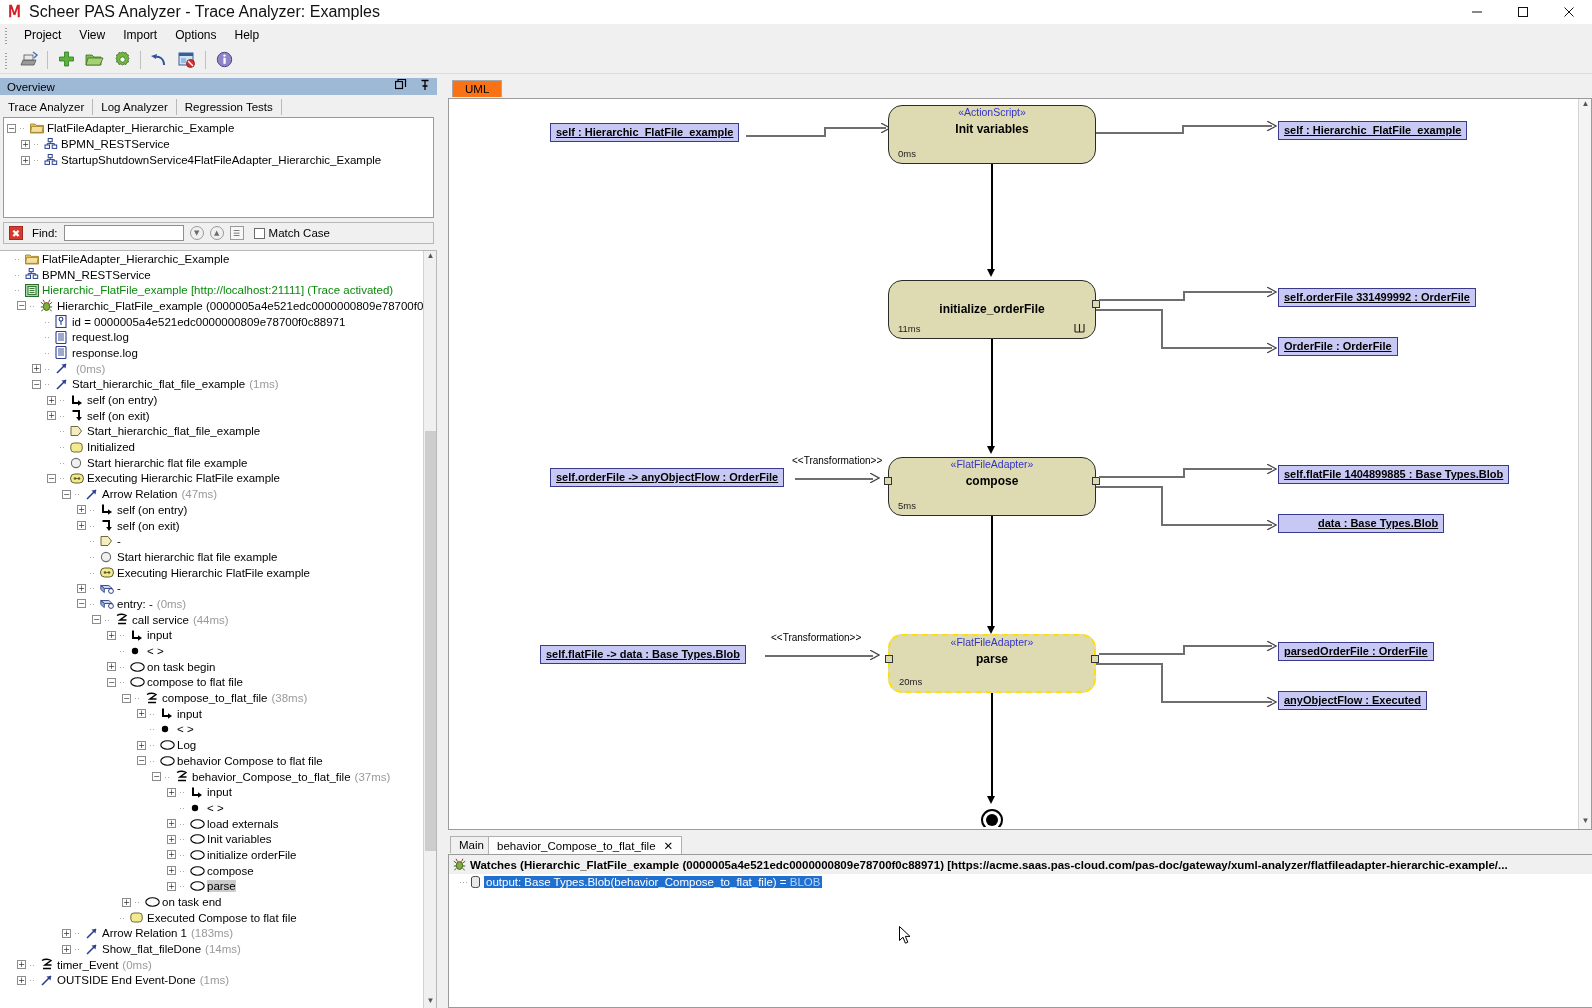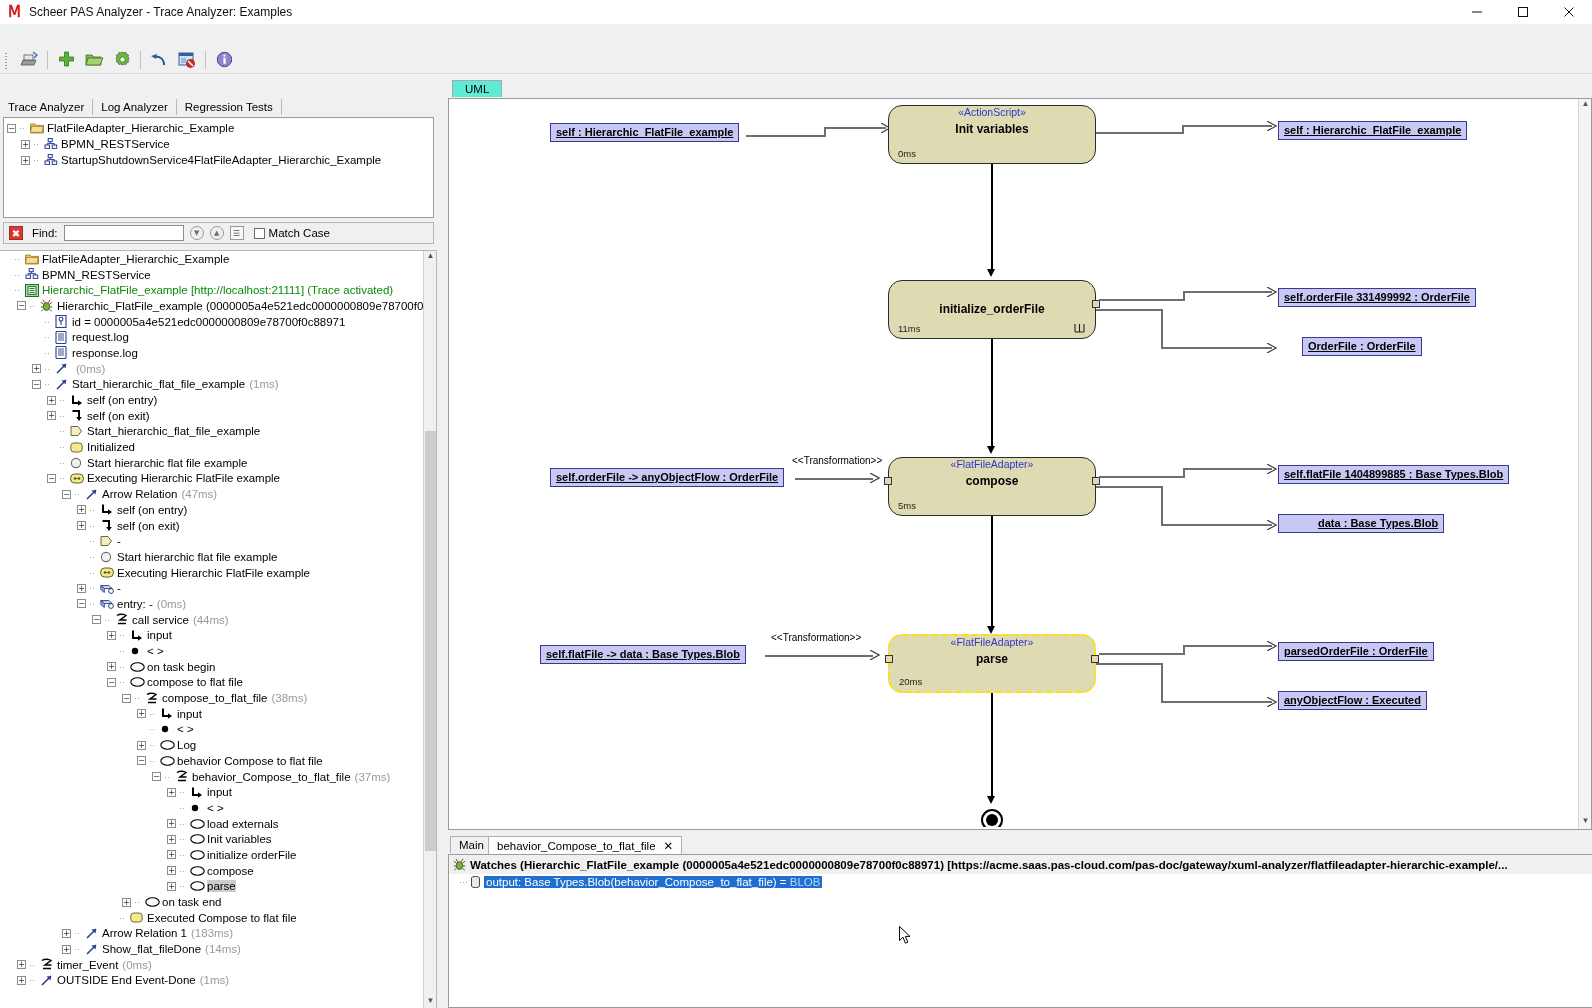--- a/index.html
+++ b/index.html
@@ -17,21 +17,21 @@
   
   .titlebar {
     position:absolute; left:0; top:0; width:1592px; height:24px;
     background:#ffffff; display:flex; align-items:center;
   }
   .titlebar .logo {
     margin-left:8px; margin-right:7px; width:14px; height:15px;
     color:#d42027; font-size:15px; line-height:14px; font-weight:bold;
     font-family:"DejaVu Sans", sans-serif;
   }
-  .titlebar .ttl { font-size:12px; color:#111; }
+  .titlebar .ttl { font-size:16px; color:#111; }
   .winbtns { position:absolute; right:0; top:0; height:24px; display:flex; }
   .winbtn {
     width:46px; height:24px; display:flex; align-items:center; justify-content:center;
     font-size:12px; color:#111; font-family:"DejaVu Sans", sans-serif;
   }
 
   
   .menubar {
     position:absolute; left:0; top:24px; width:1592px; height:22px;
     background:#f0f0f0; display:flex; align-items:center;
@@ -112,21 +112,21 @@
   .sel { background:#cdcdcd; }
   .vscroll { position:absolute; right:0px; top:0; width:13px; height:758px; background:#f0f0f0;
     border-left:1px solid #d2d2d2; }
   .vscroll .thumb { position:absolute; top:180px; left:1px; width:11px; height:420px; background:#cdcdcd; }
   .vscroll .ar { position:absolute; left:0; width:13px; height:13px; text-align:center; font-size:8px; color:#555; }
 
   
   .uml-tabrow {
     position:absolute; left:448px; top:78px; width:1144px; height:20px;
   }
-  .uml-tab { position:absolute; left:4px; top:2px; padding:2px 12px; background:#5eead4;
+  .uml-tab { position:absolute; left:4px; top:2px; padding:2px 12px; background:#f97316;
     border:1px solid #a8a8a8; border-bottom:none; font-size:11.5px; }
   .uml-canvas {
     position:absolute; left:448px; top:98px; width:1144px; height:732px;
     background:#ffffff; border:1px solid #9b9b9b;
   }
   .uml-inner { position:absolute; left:2px; top:2px; right:15px; bottom:2px; overflow:hidden; }
   .uml-vscroll { position:absolute; right:0; top:0; width:13px; bottom:0; background:#f4f4f4; border-left:1px solid #d4d4d4; }
   .uml-vscroll .ar { position:absolute; left:0; width:13px; height:13px; text-align:center; font-size:8px; color:#555; }
 
   
@@ -207,20 +207,28 @@
       </div>
       <div class="winbtn close">
         <svg width="12" height="12" viewBox="0 0 12 12">
             <line x1="1.5" y1="1.5" x2="10.5" y2="10.5" stroke="#111" stroke-width="1"></line>
             <line x1="10.5" y1="1.5" x2="1.5" y2="10.5" stroke="#111" stroke-width="1"></line>
           </svg>
       </div>
     </div>
   </div>
 
+  <div class="menubar">
+    <div class="gripper"></div>
+    <div class="menuitem">Project</div>
+    <div class="menuitem">View</div>
+    <div class="menuitem">Import</div>
+    <div class="menuitem">Options</div>
+    <div class="menuitem">Help</div>
+  </div>
 
   <div class="toolbar">
     <div class="gripper"></div>
     <div class="tbicon">
       <svg width="19" height="17" viewBox="0 0 19 17">
         <path d="M3 9 h13 l-2 5 H1 z" fill="#9a9a9a" stroke="#555" stroke-width="0.8"></path>
         <rect x="4" y="4" width="9" height="5" fill="#e8e8e8" stroke="#555" stroke-width="0.8"></rect>
         <path d="M13 1 l4 3 -3 3" fill="none" stroke="#3f6fbf" stroke-width="1.4"></path>
       </svg>
     </div>
@@ -261,20 +269,36 @@
     <div class="tbsep"></div>
     <div class="tbicon">
       <svg width="17" height="17" viewBox="0 0 17 17">
         <circle cx="8.5" cy="8.5" r="7.2" fill="#8f86c9" stroke="#4b4490" stroke-width="1"></circle>
         <circle cx="8.5" cy="4.6" r="1.2" fill="#fff"></circle>
         <rect x="7.4" y="6.8" width="2.3" height="6" fill="#fff"></rect>
       </svg>
     </div>
   </div>
 
+  <div class="ovhdr">
+    <span class="lbl">Overview</span>
+    <span class="btns">
+      <span>
+        <svg width="12" height="12" viewBox="0 0 12 12">
+            <rect x="0.5" y="2.5" width="7" height="7" fill="none" stroke="#000" stroke-width="1.2"></rect>
+            <path d="M3 2.5 V0.5 H10.5 V8" fill="none" stroke="#000" stroke-width="1.2"></path>
+          </svg>
+      </span>
+      <span>
+        <svg width="12" height="12" viewBox="0 0 12 12">
+            <path d="M2.5 1.5 H9.5 M6 1.5 V7 M3.5 7 H8.5 M6 7 V11" fill="none" stroke="#000" stroke-width="1.3"></path>
+          </svg>
+      </span>
+    </span>
+  </div>
 
   <div class="tabrow">
     <div class="tab active">Trace Analyzer</div>
     <div class="tab">Log Analyzer</div>
     <div class="tab">Regression Tests</div>
   </div>
 
   <div class="ovbox">
     <div class="ovrow">
       <span class="expander">−</span>
@@ -967,21 +991,21 @@
       </div>
 
       <div class="ln" style="left:645px; top:208px; width:67px; height:1.5px;"></div>
       <div class="ln" style="left:710px; top:208px; width:1.5px; height:39px;"></div>
       <div class="ln" style="left:710px; top:246px; width:111px; height:1.5px;"></div>
       <div class="arrowOpenR" style="left:816px; top:242px;">
         <svg width="10" height="10" viewBox="0 0 10 10">
             <path d="M0 0 L9 5 L0 10" fill="none" stroke="#444" stroke-width="1.2"></path>
           </svg>
       </div>
-      <div class="obj" style="left:851px; top:236px;text-align:center;">
+      <div class="obj" style="left:827px; top:236px;text-align:center;">
         <u>OrderFile : OrderFile</u>
       </div>
 
       <div class="ln blk" style="left:540px; top:238px; width:2px; height:110px;"></div>
       <div class="arrowD" style="left:536px; top:345px;"></div>
 
       <div class="act" style="left:437px; top:356px; width:208px; height:59px;">
         <div class="stereo">«FlatFileAdapter»</div>
         <div class="nm">compose</div>
         <div class="ms">5ms</div>

